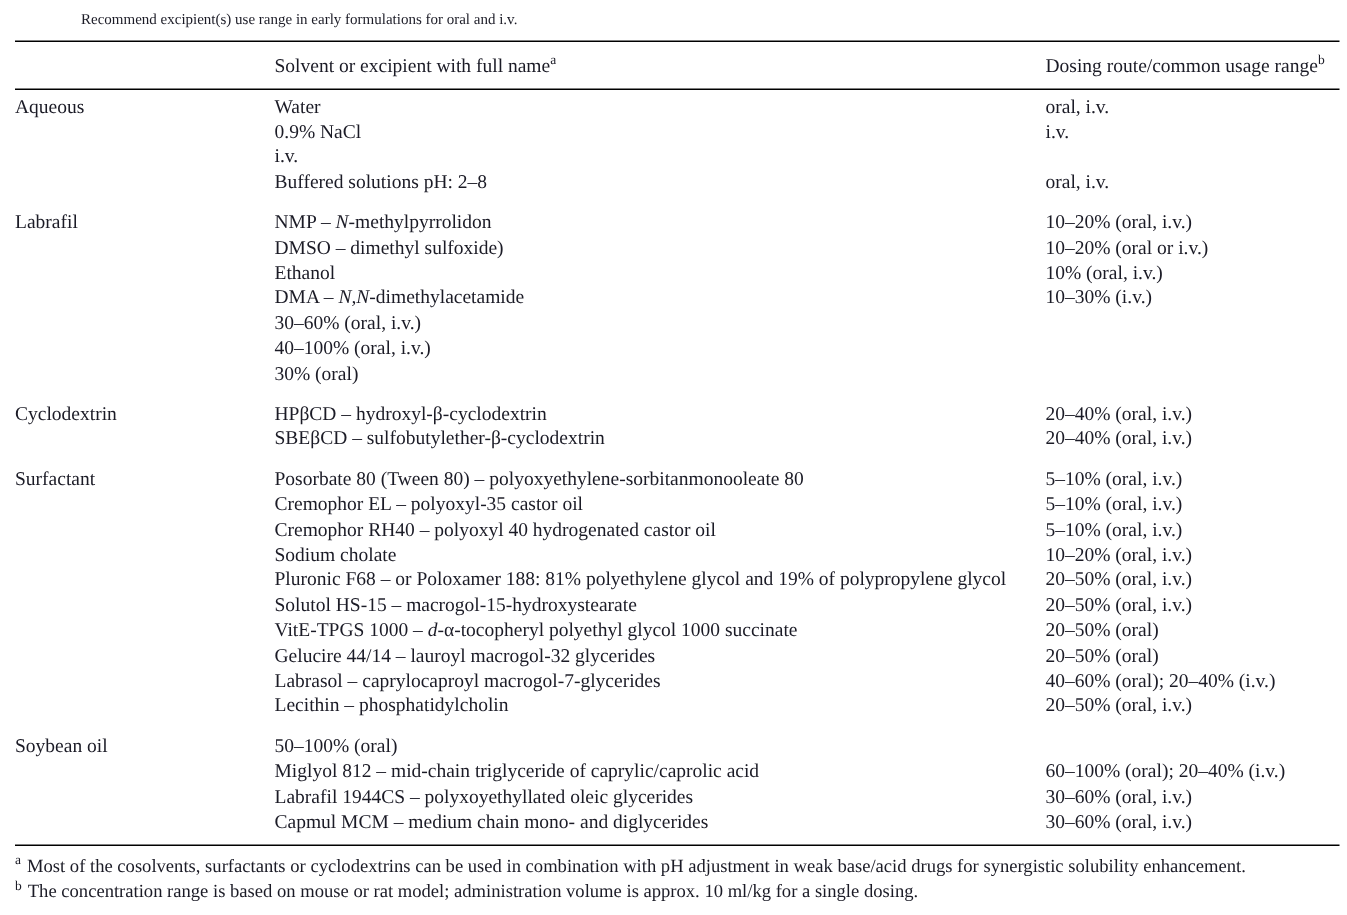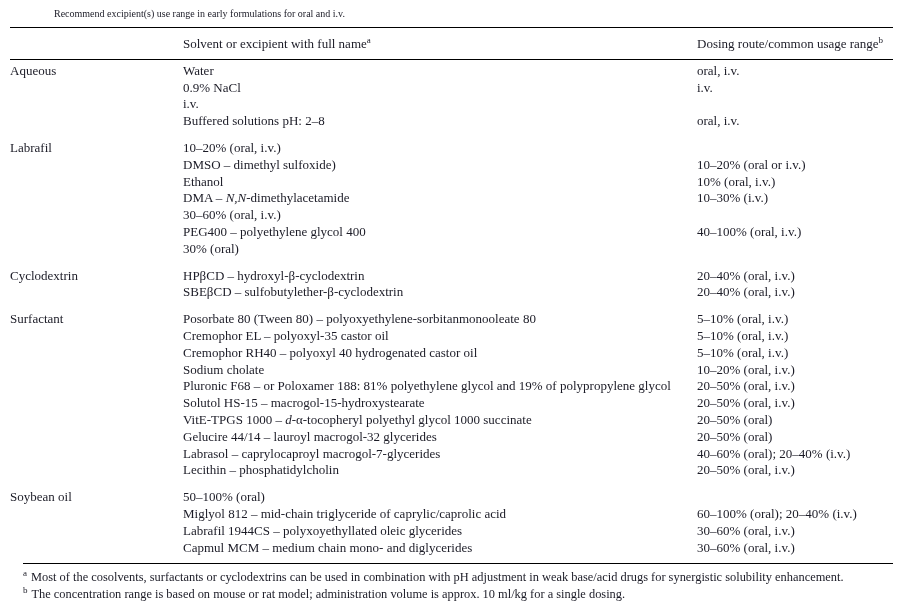--- a/index.html
+++ b/index.html
@@ -37,21 +37,20 @@
   }
   .group { margin-top: 0; }
   .group + .group { margin-top: 10px; }
   .cell { padding: 0; }
   .cell.sol { padding-right: 18px; }
   .tfoot {
     border-top: 1.5px solid #000;
     padding: 5px 0 0 0;
     font-size: 12.4px;
     line-height: 17px;
-    margin-left: 13px;
   }
   .footnote { display: block; }
   sup.marker {
     font-size: 9px;
     vertical-align: super;
     line-height: 0;
   }
   .footnote sup.marker { margin-right: 4px; }
 </style>
 </head>
@@ -89,20 +88,21 @@
       <div class="grid-row">
         <div class="cell cat"></div>
         <div class="cell sol">Buffered solutions pH: 2–8</div>
         <div class="cell dose">oral, i.v.</div>
       </div>
     </div>
 
     <div class="group">
       <div class="grid-row">
         <div class="cell cat">Labrafil</div>
+        <div class="cell sol">NMP – <i>N</i>-methylpyrrolidon</div>
         <div class="cell dose">10–20% (oral, i.v.)</div>
       </div>
       <div class="grid-row">
         <div class="cell cat"></div>
         <div class="cell sol">DMSO – dimethyl sulfoxide)</div>
         <div class="cell dose">10–20% (oral or i.v.)</div>
       </div>
       <div class="grid-row">
         <div class="cell cat"></div>
         <div class="cell sol">Ethanol</div>
@@ -112,21 +112,20 @@
         <div class="cell cat"></div>
         <div class="cell sol">DMA – <i>N,N</i>-dimethylacetamide</div>
         <div class="cell dose">10–30% (i.v.)</div>
       </div>
       <div class="grid-row">
         <div class="cell cat"></div>
         <div class="cell dose">30–60% (oral, i.v.)</div>
       </div>
       <div class="grid-row">
         <div class="cell cat"></div>
-        <div class="cell sol">PEG400 – polyethylene glycol 400</div>
         <div class="cell dose">40–100% (oral, i.v.)</div>
       </div>
       <div class="grid-row">
         <div class="cell cat"></div>
         <div class="cell dose">30% (oral)</div>
       </div>
     </div>
 
     <div class="group">
       <div class="grid-row">

